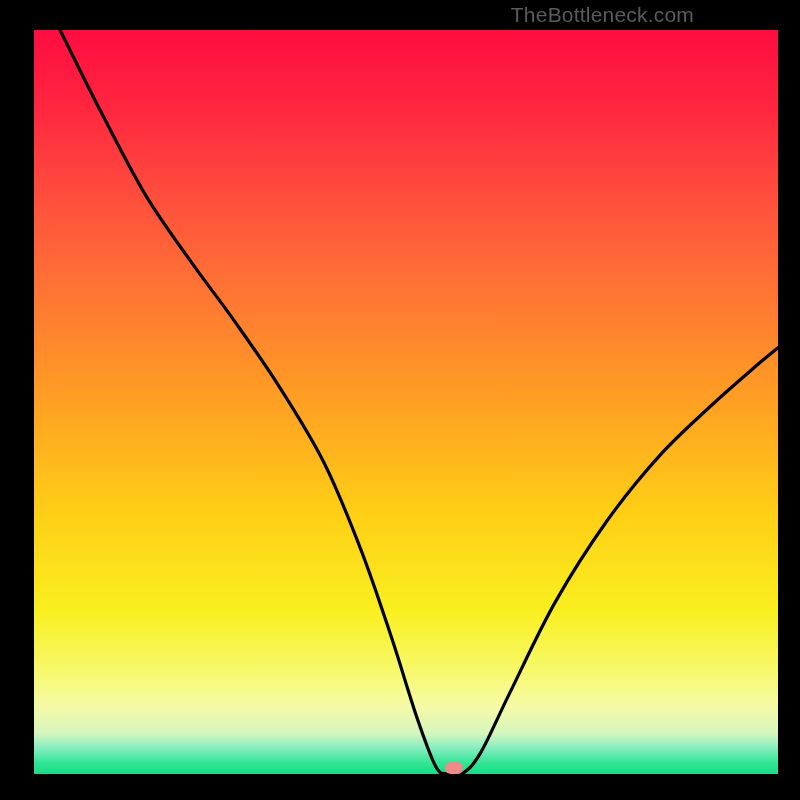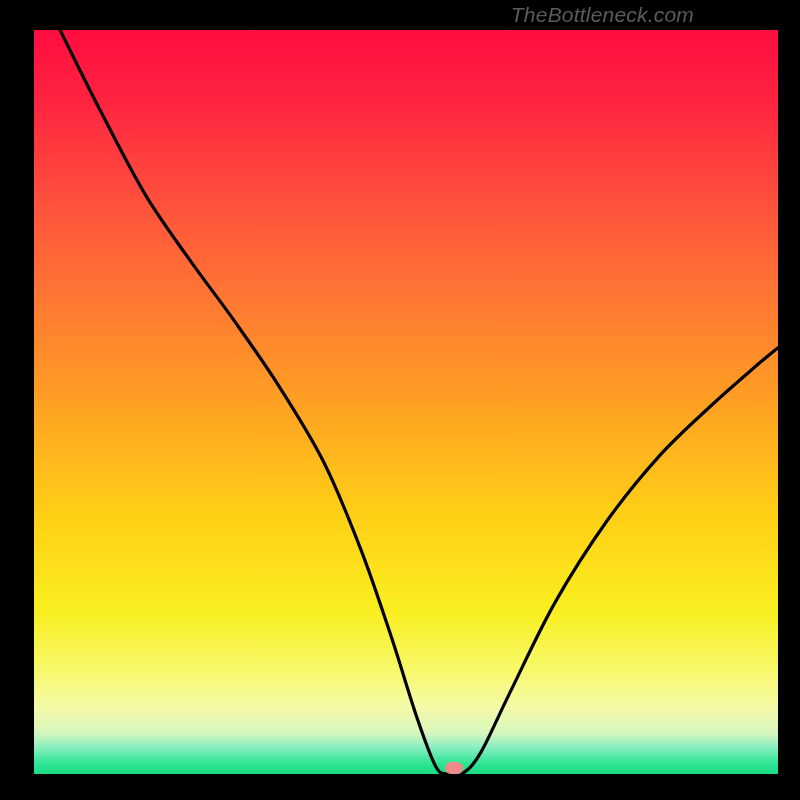--- a/index.html
+++ b/index.html
@@ -9,21 +9,20 @@
     height: 800px;
     background: #000;
     overflow: hidden;
     font-family: Arial, Helvetica, sans-serif;
   }
   .frame {
     position: relative;
     width: 708px;
     height: 800px;
     background: #000;
-    font-style: italic;
   }
   .watermark {
     position: absolute;
     top: 3px;
     right: 14px;
     color: #5b5b5b;
     font-size: 21px;
     font-weight: 500;
     letter-spacing: 0.2px;
     z-index: 10;

